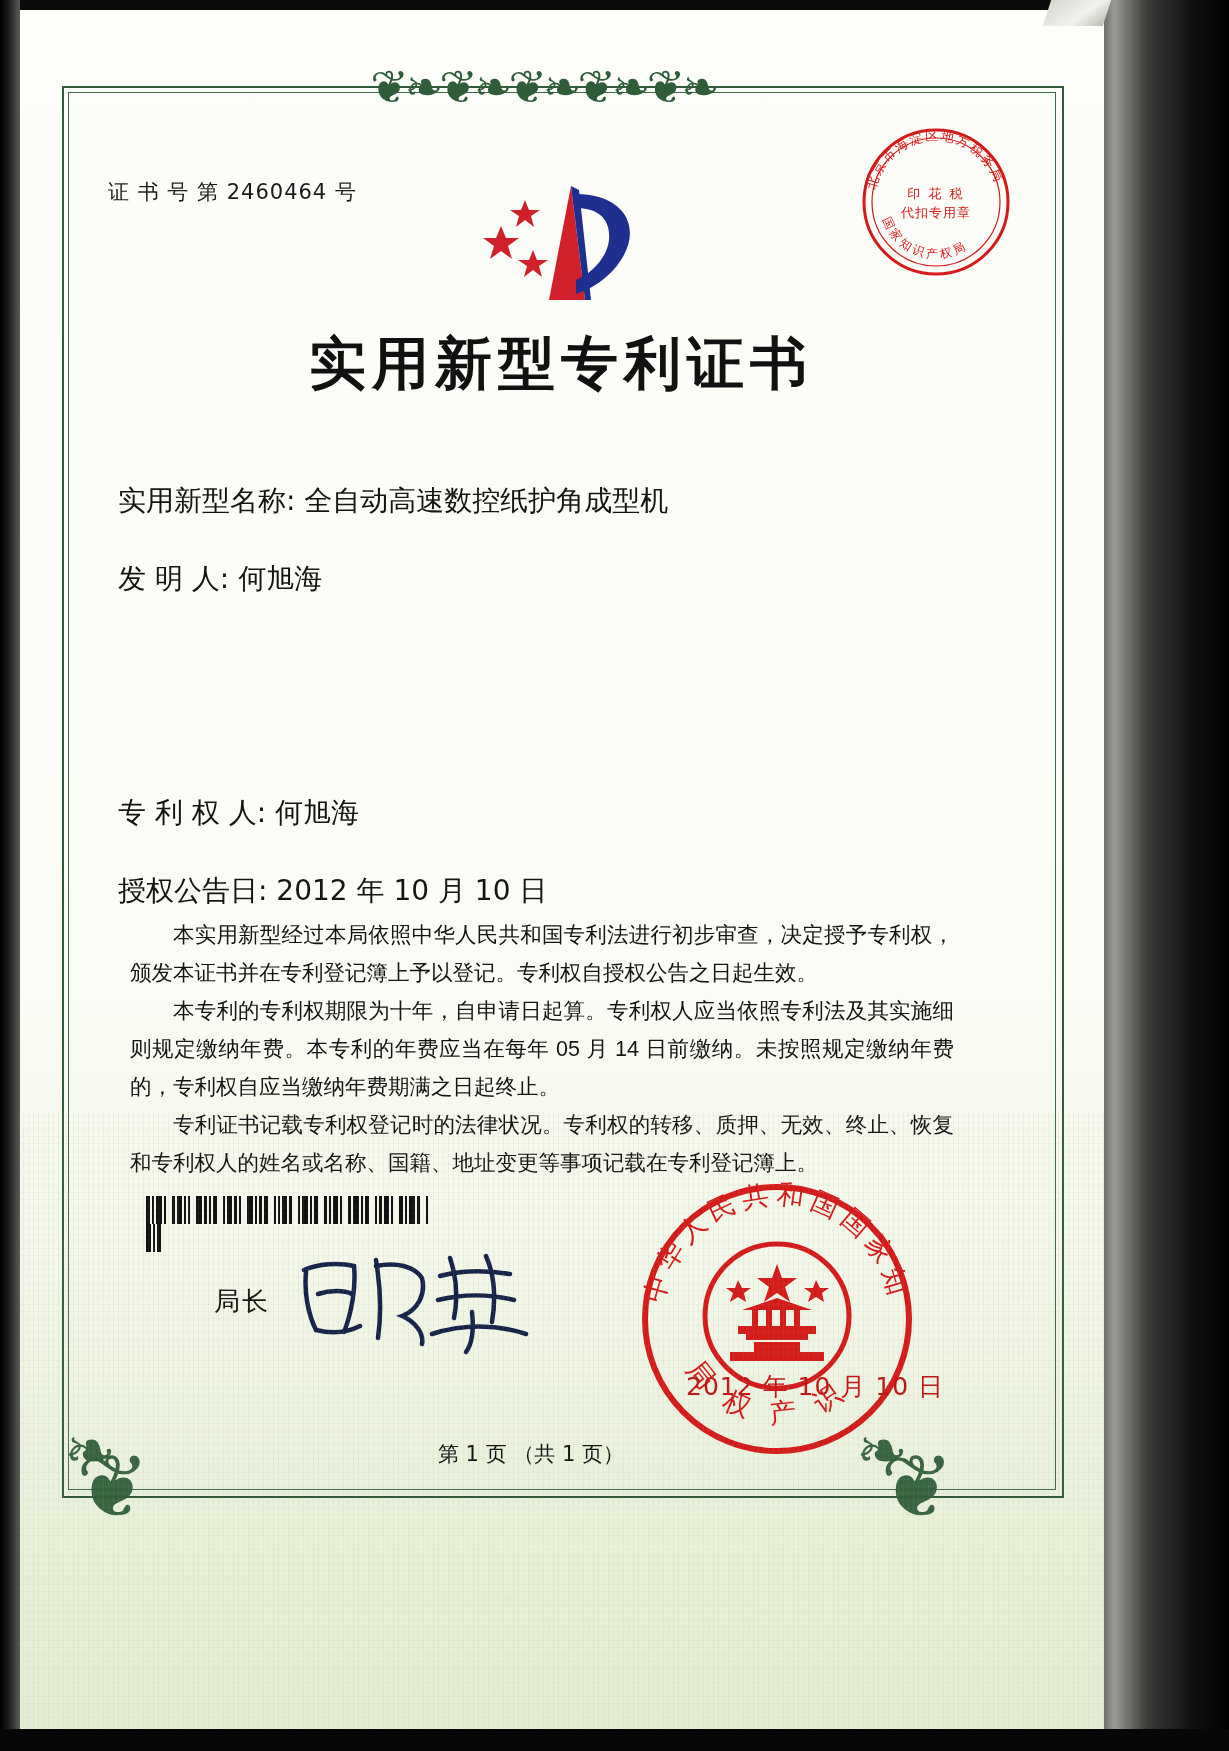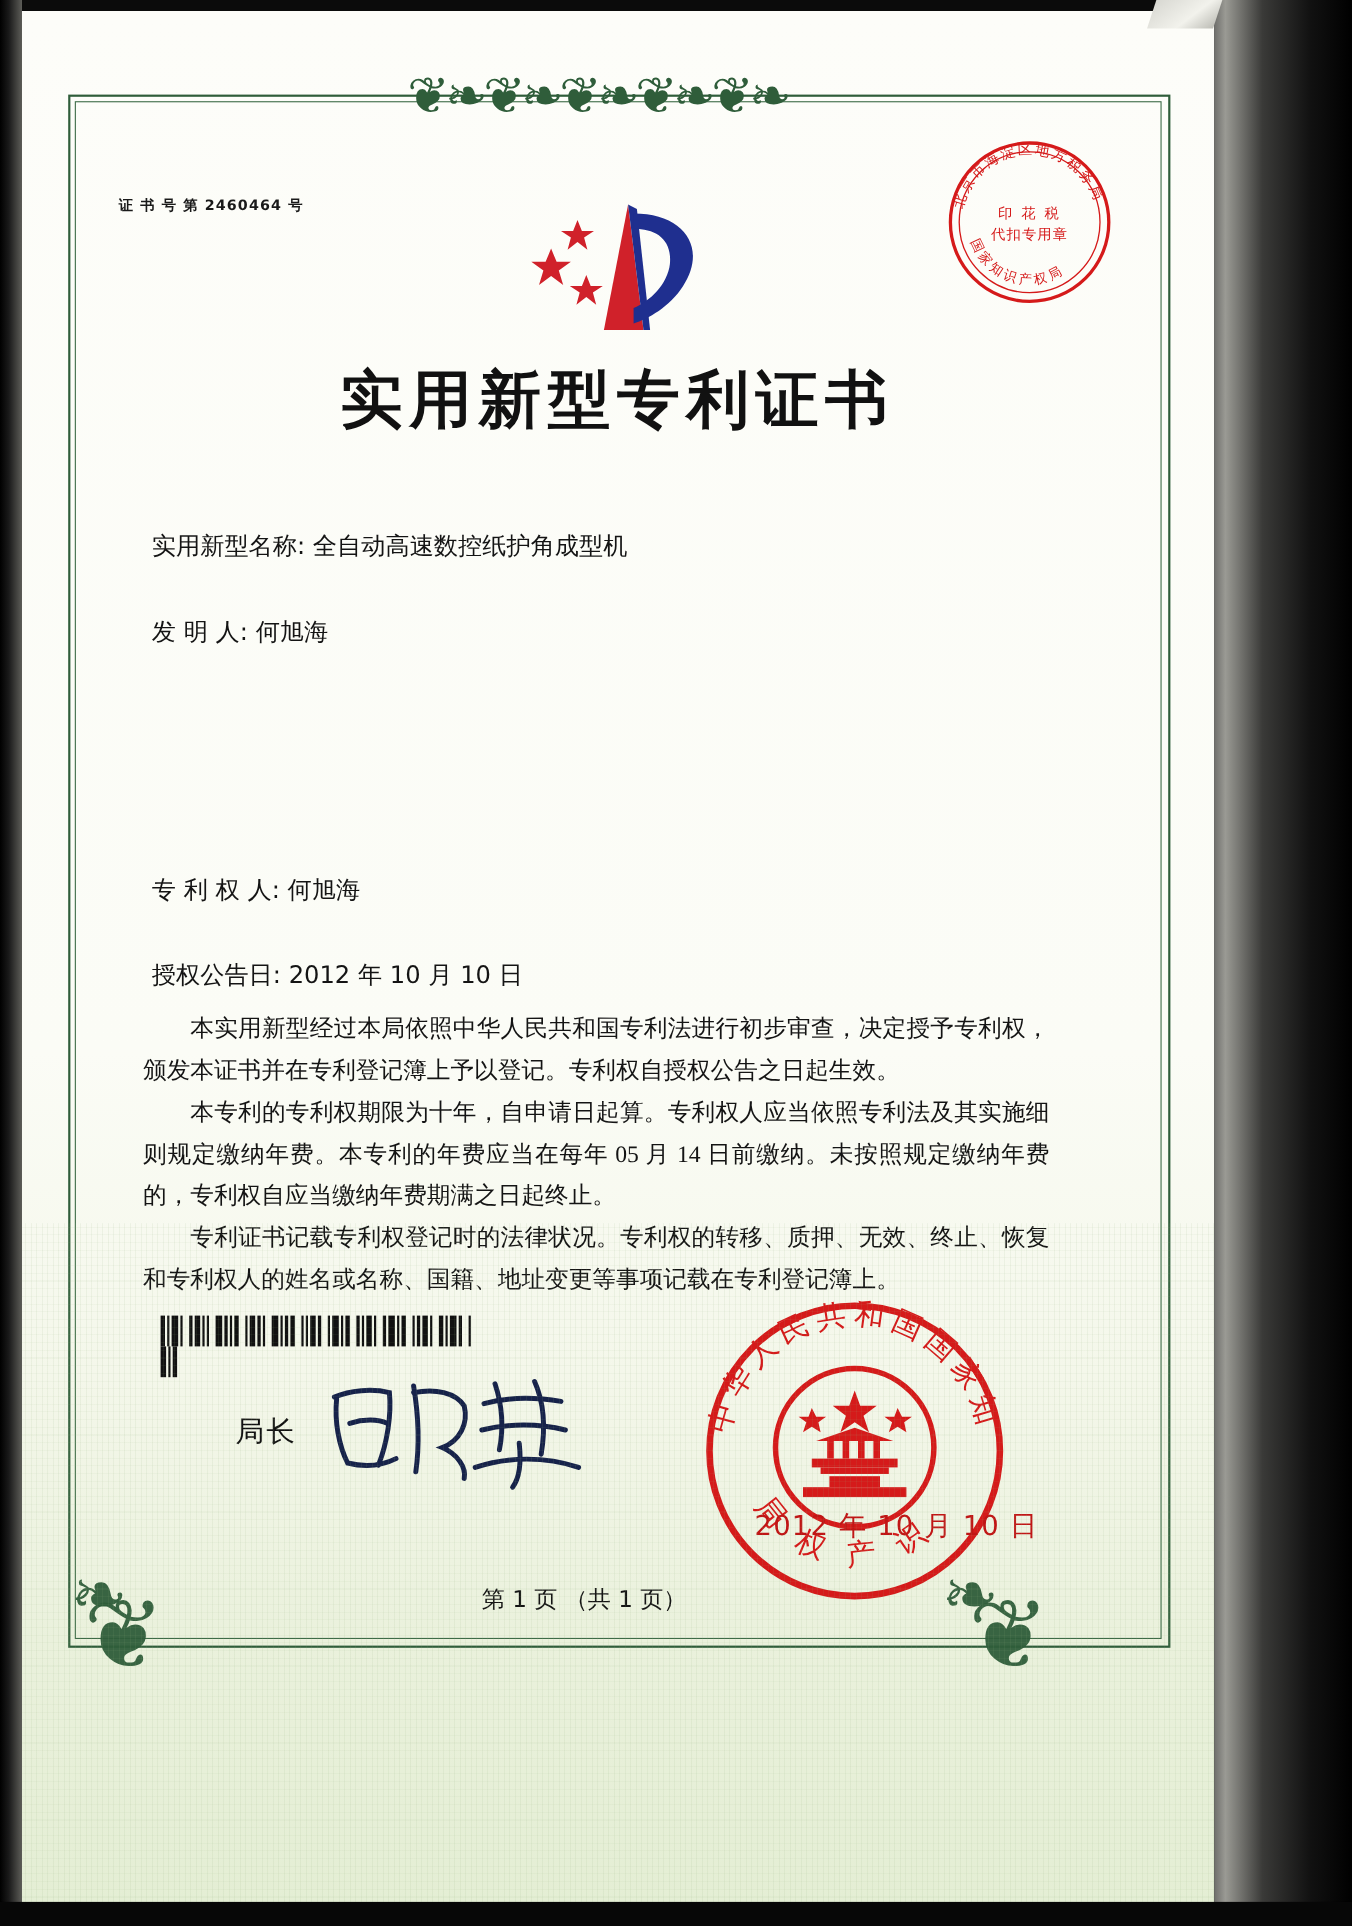--- a/index.html
+++ b/index.html
@@ -105,25 +105,24 @@
   }
   .oc-bl { left: 46px; bottom: 250px; }
   .oc-bl2{ left: 58px; bottom: 200px; font-size:88px;}
   .oc-br { right: 150px; bottom: 200px; font-size:88px;}
   .oc-br2{ right: 196px; bottom: 250px;}
 
   
   .cert-no {
     position: absolute;
     left: 90px; top: 170px;
-    font-size: 13px;
+    font-size: 21px;
     color: #1a1a1a;
     letter-spacing: 1px;
     font-family: "DejaVu Sans", sans-serif;
-    font-weight: bold;
   }
 
   .logo {
     position: absolute;
     left: 455px; top: 170px;
     width: 180px; height: 135px;
   }
 
   .stamp-tax {
     position: absolute;
@@ -137,22 +136,22 @@
     text-align: center;
     font-size: 57px;
     letter-spacing: 6px;
     color: #111;
     font-weight: 700;
     font-family: "DejaVu Sans", sans-serif;
   }
 
   .field {
     position: absolute;
-    left: 120px;
-    font-size: 22px;
+    left: 100px;
+    font-size: 28px;
     color: #141414;
     font-family: "DejaVu Sans", sans-serif;
     white-space: nowrap;
   }
   .f1 { top: 474px; }
   .f2 { top: 552px; }
   .f3 { top: 630px; }
   .f4 { top: 708px; }
   .f5 { top: 786px; }
   .f6 { top: 864px; }
@@ -160,21 +159,21 @@
   .label { letter-spacing: 0px; }
   .value { letter-spacing: 0px; }
 
   .body-text {
     position: absolute;
     left: 112px;
     width: 824px;
     font-size: 21.5px;
     line-height: 38px;
     color: #141414;
-    font-family: Liberation Serif, serif;
+    font-family: Liberation Sans, sans-serif;
     text-align: justify;
   }
   .p1 { top: 908px; }
   .p2 { top: 984px; }
   .p3 { top: 1098px; }
   .indent { text-indent: 2em; display:block; }
 
   
   .barcode {
     position: absolute;

